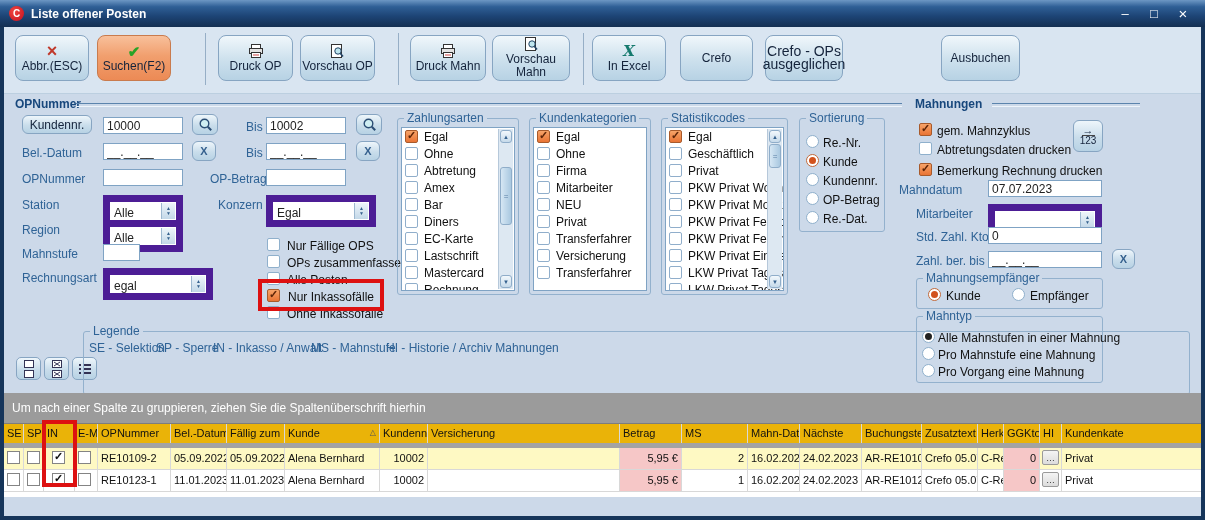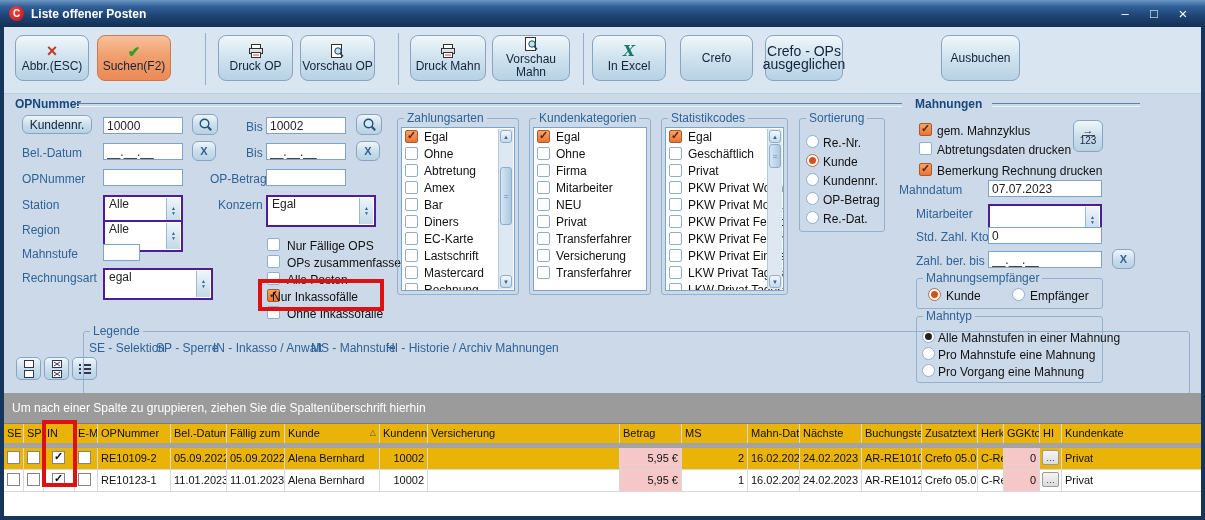--- a/index.html
+++ b/index.html
@@ -23,22 +23,22 @@
   .tsep{position:absolute;top:6px;width:1px;height:52px;background:#96aec6}
   .ic-redx{color:#c0392b;font-weight:bold;font-size:18px;line-height:15px}
   .ic-check{color:#27a327;font-weight:bold;font-size:15px;line-height:15px}
   .ic-excel{font-family:"DejaVu Serif",serif;font-weight:bold;font-style:italic;color:#157a6e;font-size:15px;line-height:15px}
   
   .sechead{position:absolute;font-size:12px;font-weight:bold;color:#17477c;white-space:nowrap}
   .hline{position:absolute;height:2px;border-top:1px solid #5b84ad;border-bottom:1px solid #eef4fa}
   .lbl{position:absolute;font-size:12px;color:#2f6396;white-space:nowrap}
   .inp{position:absolute;border:1px solid #7fa3c4;background:#fff;font:12px "Liberation Sans",sans-serif;
     padding:0 3px;box-sizing:border-box;height:17px;color:#222}
-  .combo{position:absolute;border:2px solid #4c1d95;background:#fff;box-sizing:border-box;height:32px;
-    font-size:12px;color:#222;display:flex;align-items:flex-start;padding-left:4px}
+  .combo{position:absolute;border:7px solid #4c1d95;background:#fff;box-sizing:border-box;height:32px;
+    font-size:12px;color:#222;display:flex;align-items:flex-end;padding-left:4px}
   .spin{position:absolute;right:1px;top:1px;bottom:1px;width:13px;border-left:1px solid #9db8d0;
     background:linear-gradient(#eef5fa,#c3d8e8);display:flex;flex-direction:column;align-items:center;justify-content:center;
     font-size:5px;line-height:5px;color:#35618e}
   .sbtn{position:absolute;border:1px solid #87a5c2;border-radius:6px;
     background:linear-gradient(180deg,#eef6fb,#c9ddeb 55%,#b7d2e4);
     display:flex;align-items:center;justify-content:center;font-size:11px;font-weight:bold;color:#35618e;box-sizing:border-box}
   .kbtn{position:absolute;border:1px solid #87a5c2;border-radius:6px;
     background:linear-gradient(180deg,#eef6fb,#c9ddeb 55%,#b7d2e4);
     display:flex;align-items:center;justify-content:center;font-size:12px;color:#14233b;box-sizing:border-box}
   
@@ -59,26 +59,26 @@
   .cbi.checked::after{content:"✓";position:absolute;left:1px;top:-2px;font-size:11px;font-weight:bold;color:#5e2508}
   .vsb{position:absolute;top:1px;right:1px;bottom:1px;width:14px;background:#dde8f2;border-left:1px solid #b6c8da}
   .sb-btn{position:absolute;left:1px;width:12px;height:13px;background:linear-gradient(#f2f8fc,#c6daea);
     border:1px solid #8fadc9;border-radius:3px;font-size:6px;color:#35618e;display:flex;align-items:center;justify-content:center;box-sizing:border-box}
   .sb-thumb{position:absolute;left:1px;width:12px;background:linear-gradient(90deg,#d6e7f4,#a9c8e0);
     border:1px solid #8fadc9;border-radius:3px;font-size:8px;color:#5a7fa5;display:flex;align-items:center;justify-content:center;box-sizing:border-box}
   
   .legbtn{position:absolute;width:25px;height:23px;border:1px solid #87a5c2;border-radius:5px;
     background:linear-gradient(180deg,#eef6fb,#c9ddeb 55%,#b7d2e4);display:flex;align-items:center;justify-content:center;box-sizing:border-box}
   
-  .tblwrap{position:absolute;left:4px;top:393px;width:1197px;height:123px;background:#fff}
+  .tblwrap{position:absolute;left:4px;top:393px;width:1197px;height:104px;background:#fff}
   .gbar{height:31px;background:#9b9b9b;border-bottom:1px solid #7d7d7d;display:flex;align-items:center;color:#fff;font-size:12px;padding-left:8px;box-sizing:border-box}
   .thead{display:flex;height:19px;background:#eab308;border-bottom:5px solid #a3a3a3}
   .th{font-size:11px;color:#111;padding:3px 2px 0 3px;border-right:1px solid #d8d8d8;box-sizing:border-box;white-space:nowrap;overflow:hidden;position:relative}
   .trow{display:flex;height:21px;border-bottom:1px solid #d8d8d8}
-  .trow.alt{background:#eab308}
+  .trow.alt{background:#fef9c3}
   .td{font-size:11px;color:#111;padding:4px 3px 0 3px;border-right:1px solid #d8d8d8;box-sizing:border-box;white-space:nowrap;overflow:hidden;position:relative}
   .num{text-align:right}
   .pink{background:#f6c7c7}
   .c-se{width:20px}.c-sp{width:20px}.c-in{width:31px}.c-em{width:23px}.c-op{width:73px}
   .c-bd{width:56px}.c-fz{width:58px}.c-ku{width:95px}.c-kn{width:48px}.c-vs{width:192px}
   .c-bt{width:62px}.c-ms{width:66px}.c-md{width:52px}.c-na{width:62px}.c-bu{width:60px}
   .c-zu{width:56px}.c-he{width:26px}.c-gg{width:36px}.c-hi{width:22px}.c-kk{flex:1;border-right:none}
   .tcb{position:absolute;left:3px;top:3px;width:13px;height:13px;border:1px solid #848484;background:#fff;box-sizing:border-box}
   .tcb.checked::after{content:"✓";position:absolute;left:1px;top:-2px;font-size:11px;font-weight:bold;color:#111}
   .hibtn{position:absolute;left:2px;top:2px;width:17px;height:15px;border:1px solid #9a9a9a;border-radius:2px;
@@ -241,21 +241,21 @@
       </span>
   </div>
 
   <span class="cb" style="left:267px;top:238px"></span>
   <span class="lbl" style="left:287px;top:239px;color:#111">Nur Fällige OPS</span>
   <span class="cb" style="left:267px;top:255px"></span>
   <span class="lbl" style="left:287px;top:256px;color:#111">OPs zusammenfassen</span>
   <span class="cb" style="left:267px;top:272px"></span>
   <span class="lbl" style="left:287px;top:273px;color:#111">Alle Posten</span>
   <span class="cb checked" style="left:267px;top:289px"></span>
-  <span class="lbl" style="left:272px;top:290px;color:#111">Nur Inkassofälle</span>
+  <span class="lbl" style="left:288px;top:290px;color:#111">Nur Inkassofälle</span>
   <span class="cb" style="left:267px;top:306px"></span>
   <span class="lbl" style="left:287px;top:307px;color:#111">Ohne Inkassofälle</span>
 
   <div class="grp" style="left:397px;top:118px;width:122px;height:177px">
     <span class="gl">Zahlungsarten</span>
   </div>
   <div class="list" style="left:401px;top:127px;width:114px;height:164px">
     <div class="li">
         <span class="cbi checked"></span>
         <span>Egal</span>

